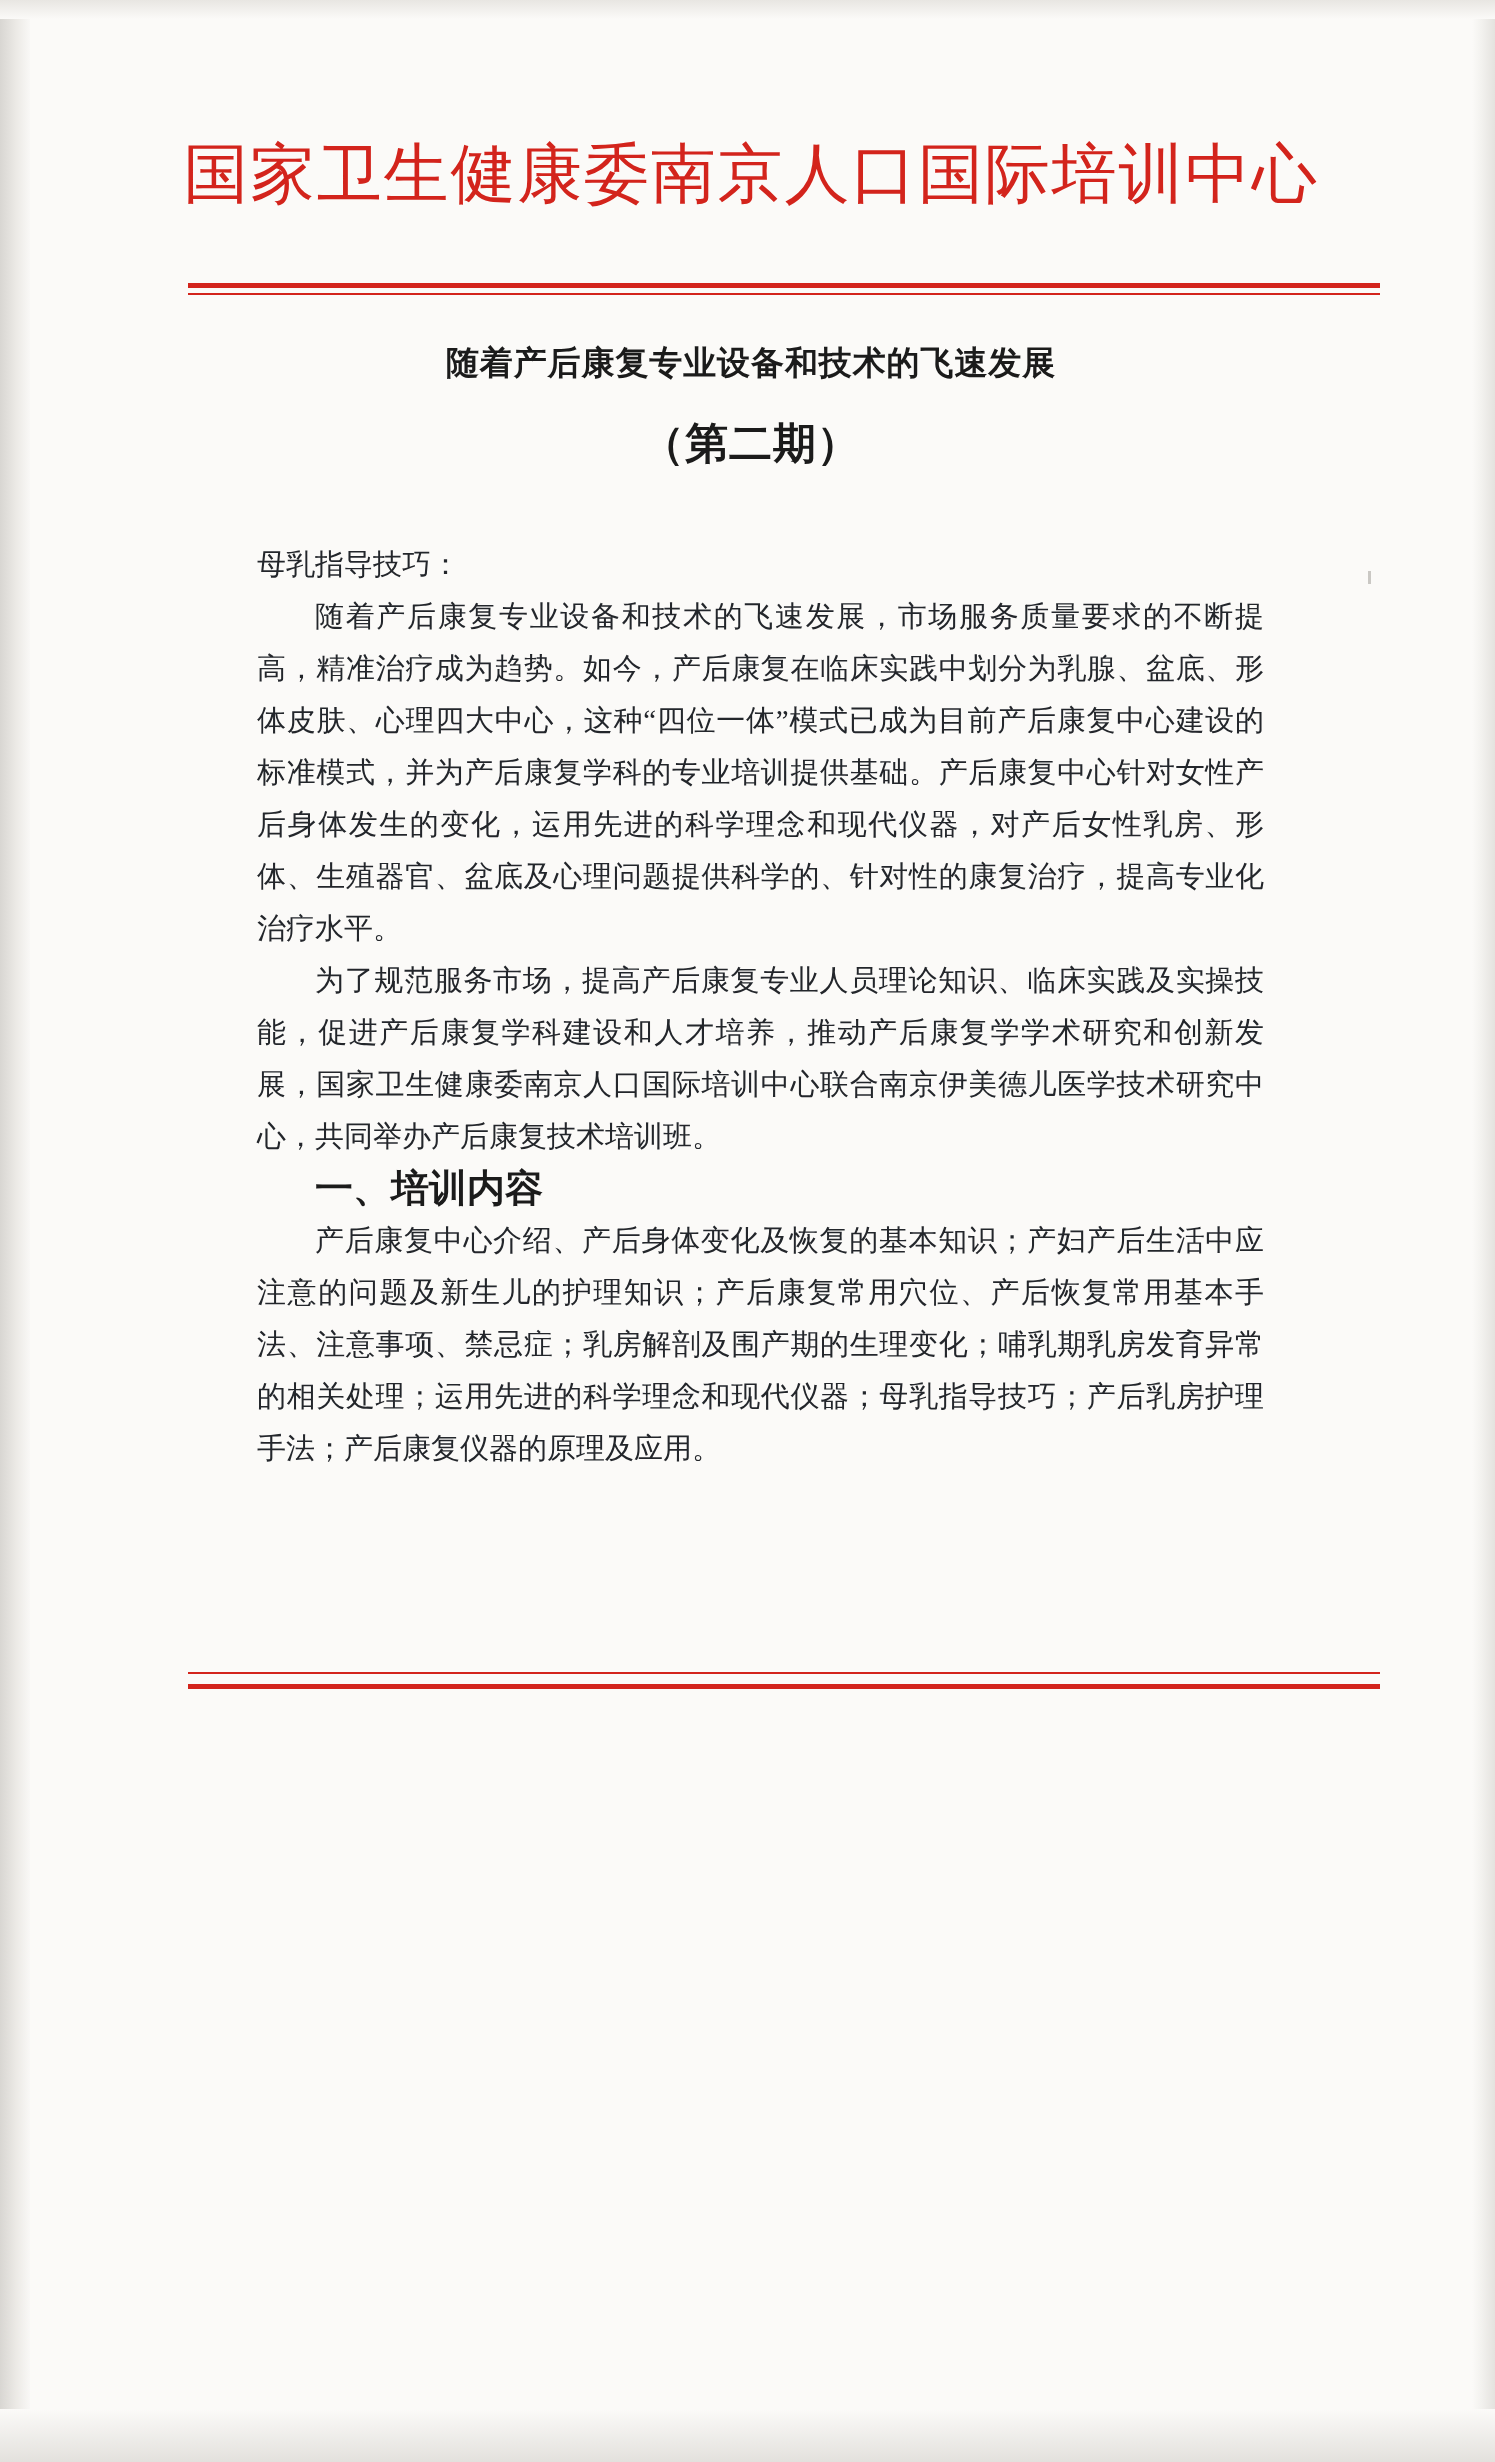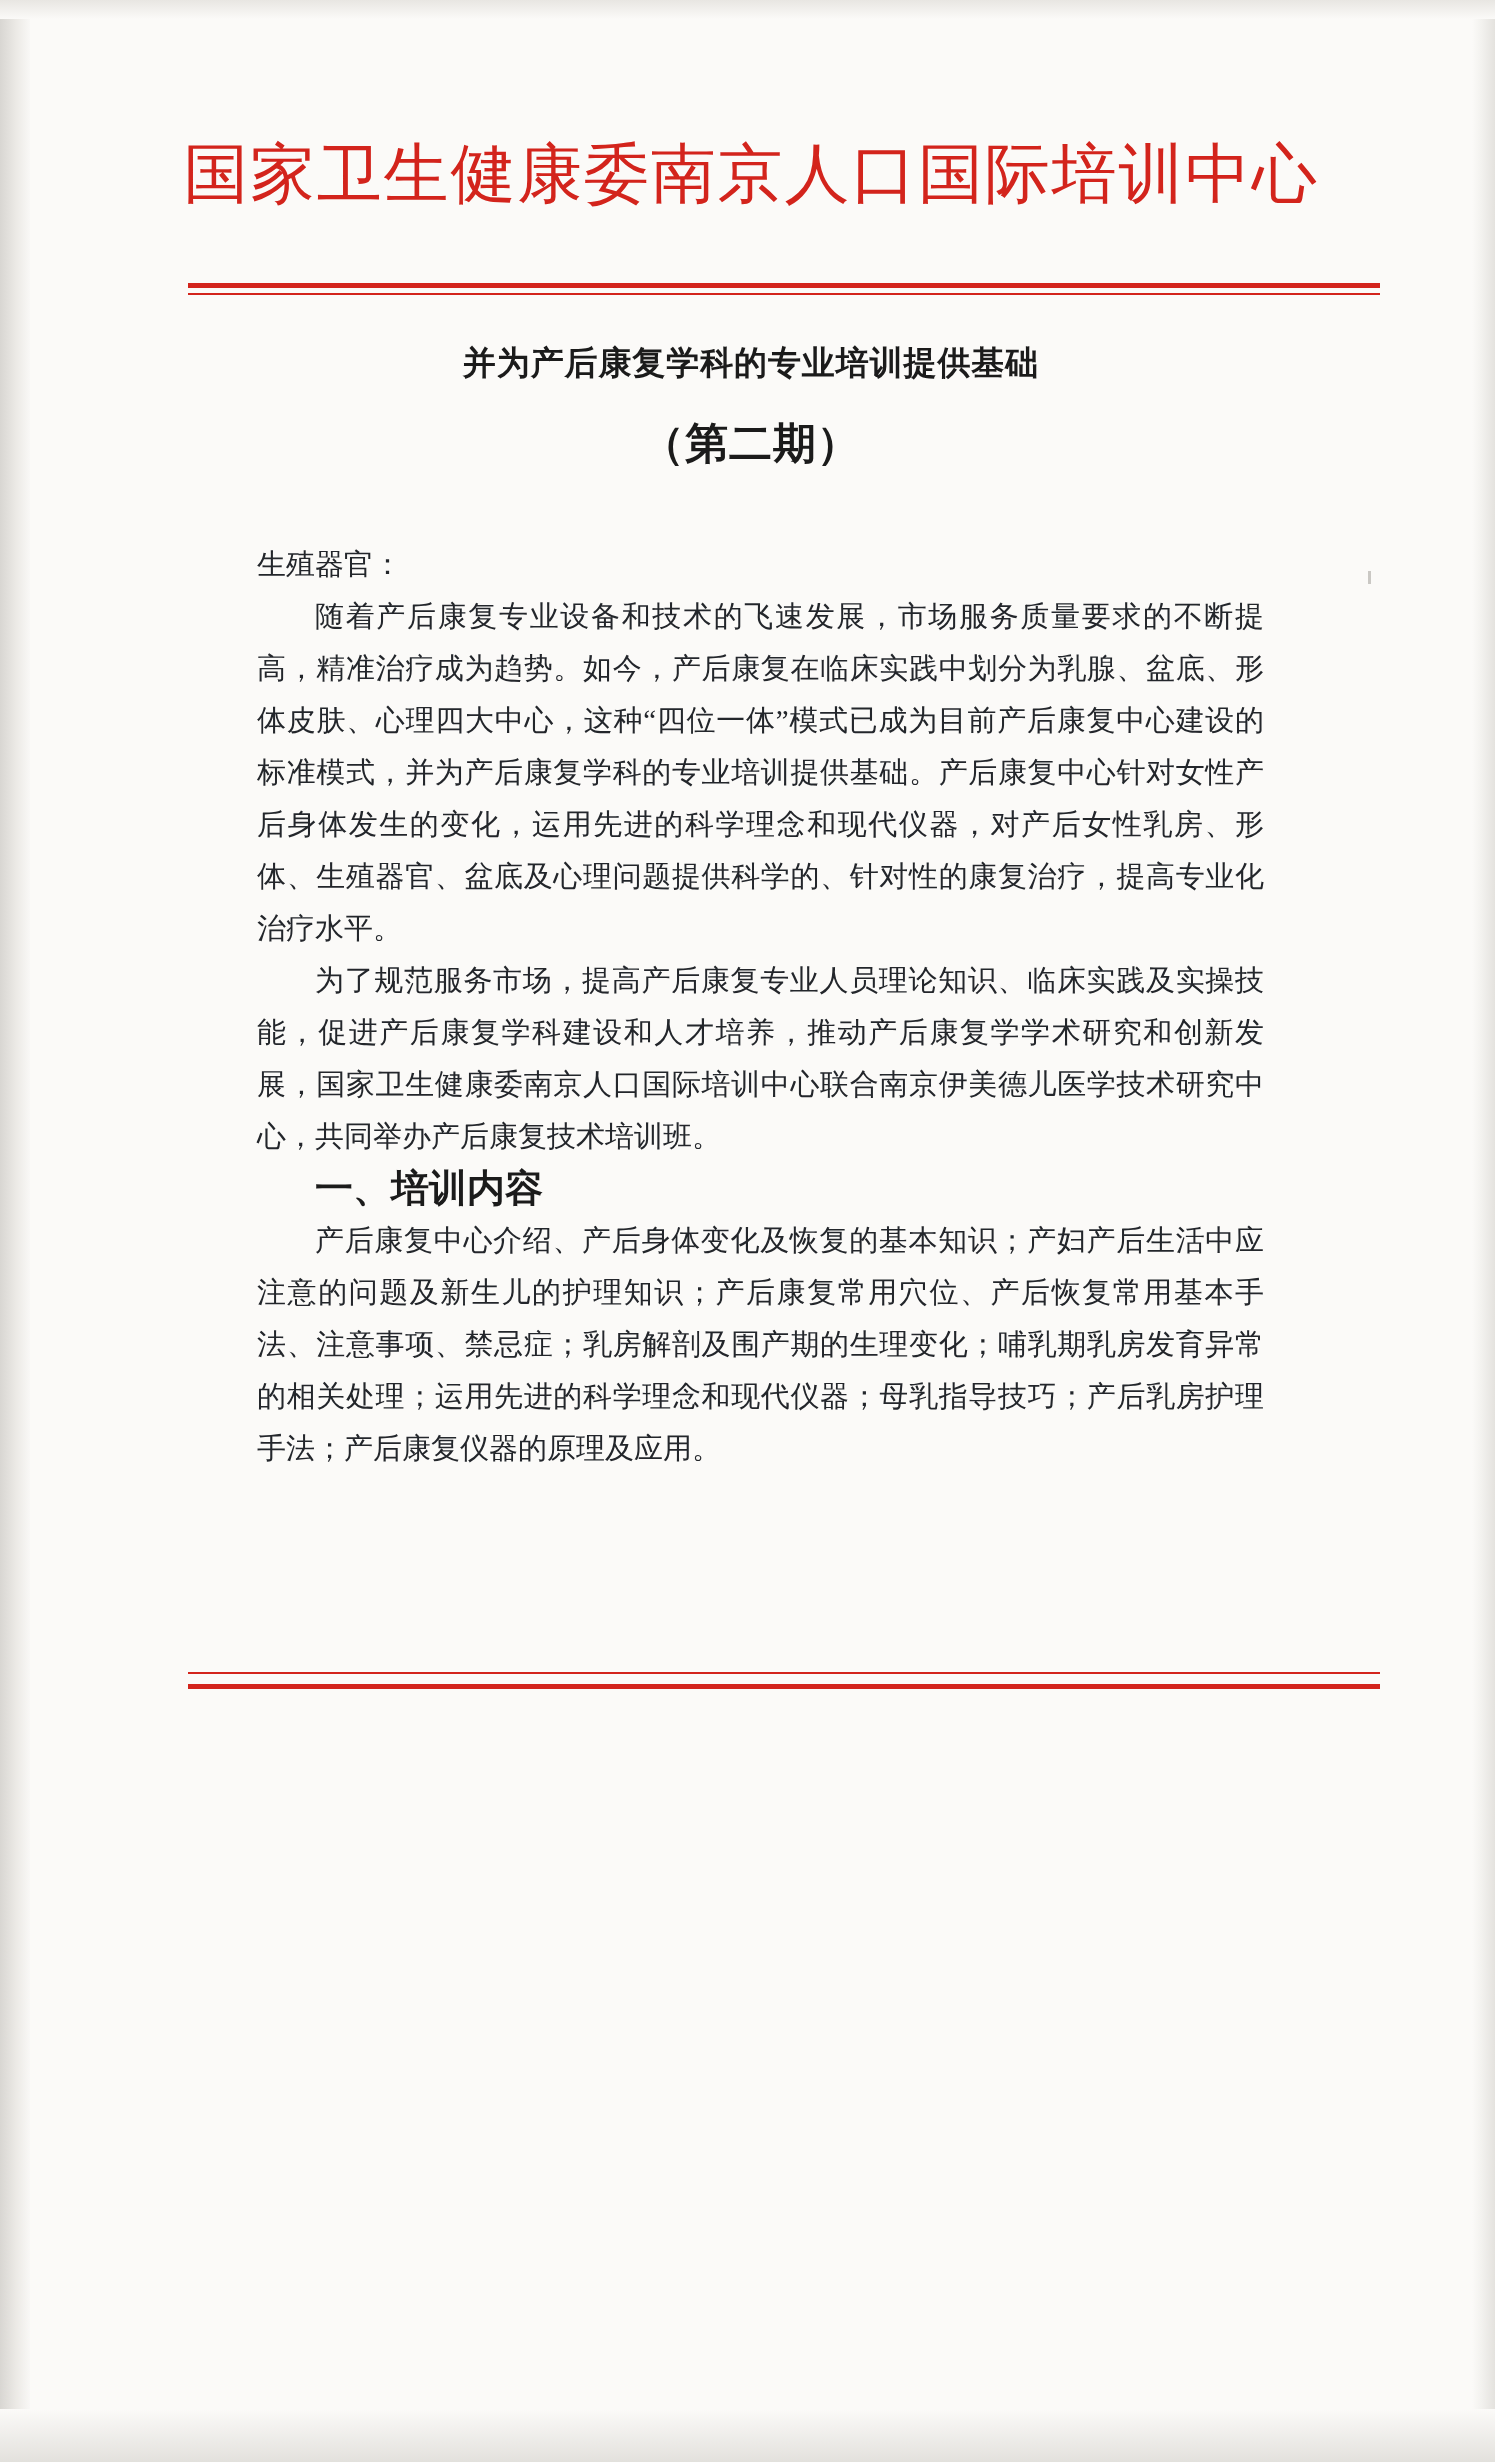--- a/index.html
+++ b/index.html
@@ -189,26 +189,26 @@
 
 <div class="page">
 
   <div class="masthead">
     <div class="masthead-title">国家卫生健康委南京人口国际培训中心</div>
   </div>
 
   <div class="rule-top-thick"></div>
   <div class="rule-top-thin"></div>
 
-  <div class="doc-title">并为产后康复学科的专业培训提供基础</div>
+  <div class="doc-title">随着产后康复专业设备和技术的飞速发展</div>
 
   <div class="doc-subtitle">（第二期）</div>
 
   <div class="body-copy">
-    <p class="p-noindent">生殖器官：</p>
+    <p class="p-noindent">母乳指导技巧：</p>
     <p class="p-indent">随着产后康复专业设备和技术的飞速发展，市场服务质量要求的不断提高，精准治疗成为趋势。如今，产后康复在临床实践中划分为乳腺、盆底、形体皮肤、心理四大中心，这种“四位一体”模式已成为目前产后康复中心建设的标准模式，并为产后康复学科的专业培训提供基础。产后康复中心针对女性产后身体发生的变化，运用先进的科学理念和现代仪器，对产后女性乳房、形体、生殖器官、盆底及心理问题提供科学的、针对性的康复治疗，提高专业化治疗水平。</p>
     <p class="p-indent">为了规范服务市场，提高产后康复专业人员理论知识、临床实践及实操技能，促进产后康复学科建设和人才培养，推动产后康复学学术研究和创新发展，国家卫生健康委南京人口国际培训中心联合南京伊美德儿医学技术研究中心，共同举办产后康复技术培训班。</p>
     <p class="section-heading">一、培训内容</p>
     <p class="p-indent">产后康复中心介绍、产后身体变化及恢复的基本知识；产妇产后生活中应注意的问题及新生儿的护理知识；产后康复常用穴位、产后恢复常用基本手法、注意事项、禁忌症；乳房解剖及围产期的生理变化；哺乳期乳房发育异常的相关处理；运用先进的科学理念和现代仪器；母乳指导技巧；产后乳房护理手法；产后康复仪器的原理及应用。</p>
   </div>
 
   <div class="speck"></div>
 
   <div class="rule-bottom-thin"></div>
   <div class="rule-bottom-thick"></div>

